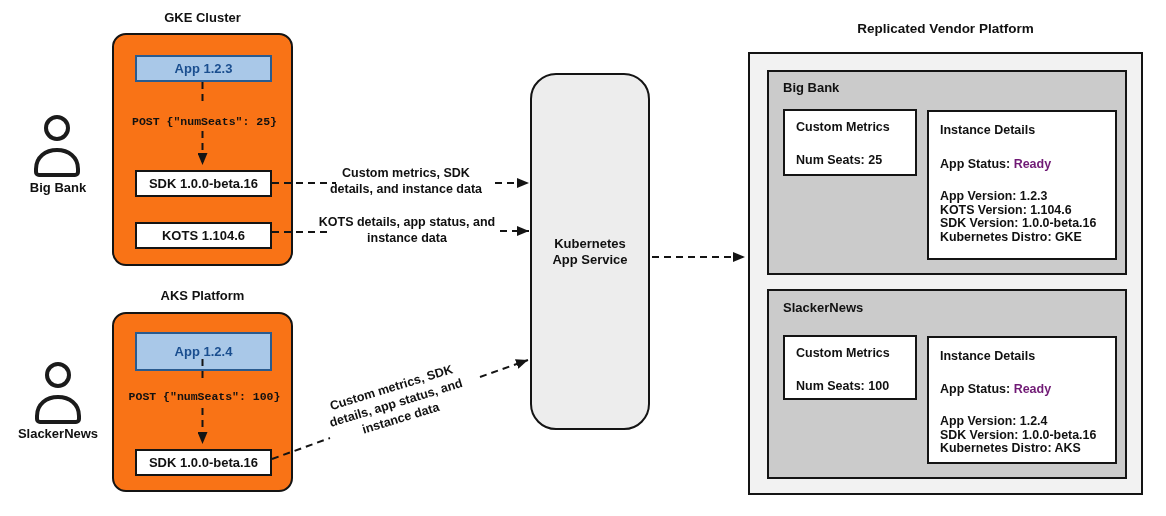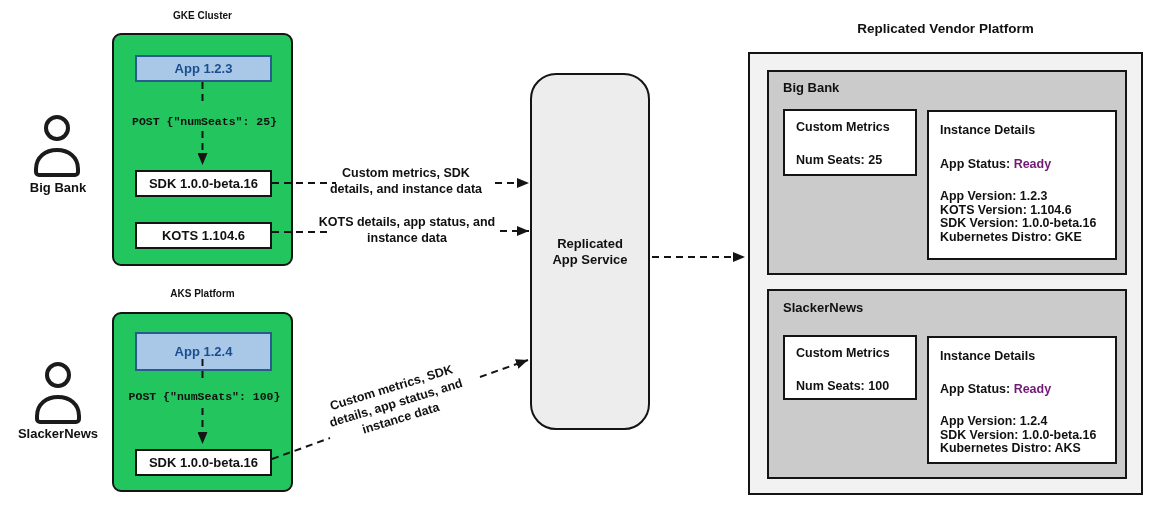--- a/index.html
+++ b/index.html
@@ -5,42 +5,42 @@
   html,body { margin:0; padding:0; background:#ffffff; }
   #canvas {
     position:relative; width:1166px; height:516px;
     font-family:"Liberation Sans", sans-serif;
     color:#111; overflow:hidden; background:#ffffff;
   }
   .abs { position:absolute; box-sizing:border-box; }
 
   
   .cluster {
-    background:#22c55e; border:2px solid #141414; border-radius:9px;
+    background:#f97316; border:2px solid #141414; border-radius:14px;
   }
   .service {
     background:#ededed; border:2px solid #141414; border-radius:26px;
     display:flex; align-items:center; justify-content:center;
   }
   .service .service-label {
     font-weight:bold; font-size:13px; line-height:16px; text-align:center;
     width:90px;
   }
 
   
   .node {
     background:#ffffff; border:2px solid #141414;
     display:flex; align-items:center; justify-content:center;
     font-weight:bold; font-size:13px; white-space:nowrap;
   }
   .node.blue {
     background:#a9c8e8; border:2px solid #2a5b8f; color:#1a4e8f;
   }
 
-  .cluster-title { font-weight:bold; font-size:10px; text-align:center; }
+  .cluster-title { font-weight:bold; font-size:13px; text-align:center; }
   .post-text {
     font-family:"Liberation Mono", monospace; font-weight:bold;
     font-size:11.5px; text-align:center; white-space:nowrap;
   }
 
   .user-label { font-weight:bold; font-size:13px; text-align:center; white-space:nowrap; }
 
   .flow-label {
     font-weight:bold; font-size:12.5px; line-height:16px; text-align:center;
   }
@@ -92,21 +92,21 @@
     <div class="abs node blue" style="left:21px; top:18px; width:137px; height:39px;">App 1.2.4</div>
     <div class="abs post-text" style="left:0; top:76px; width:181px;">POST {"numSeats": 100}</div>
     <div class="abs node" style="left:21px; top:135px; width:137px; height:27px;">SDK 1.0.0-beta.16</div>
   </div>
 
   <div class="abs flow-label" style="left:320px; top:165px; width:172px;">Custom metrics, SDK details, and instance data</div>
   <div class="abs flow-label" style="left:311px; top:214px; width:192px;">KOTS details, app status, and instance data</div>
   <div class="abs flow-label rot" style="left:316px; top:379px; width:160px;">Custom metrics, SDK details, app status, and instance data</div>
 
   <div class="abs service" style="left:530px; top:73px; width:120px; height:357px;">
-    <div class="service-label">Replicated App Service</div>
+    <div class="service-label">Kubernetes App Service</div>
   </div>
 
   <div class="abs platform-title" style="left:748px; top:21px; width:395px;">Replicated Vendor Platform</div>
 
   <div class="abs platform" style="left:748px; top:52px; width:395px; height:443px;">
 
     <div class="tenant" style="left:17px; top:16px; width:360px; height:205px;">
       <div class="tenant-name" style="left:14px; top:8px;">Big Bank</div>
 
       <div class="panel" style="left:14px; top:37px; width:134px; height:67px;">

